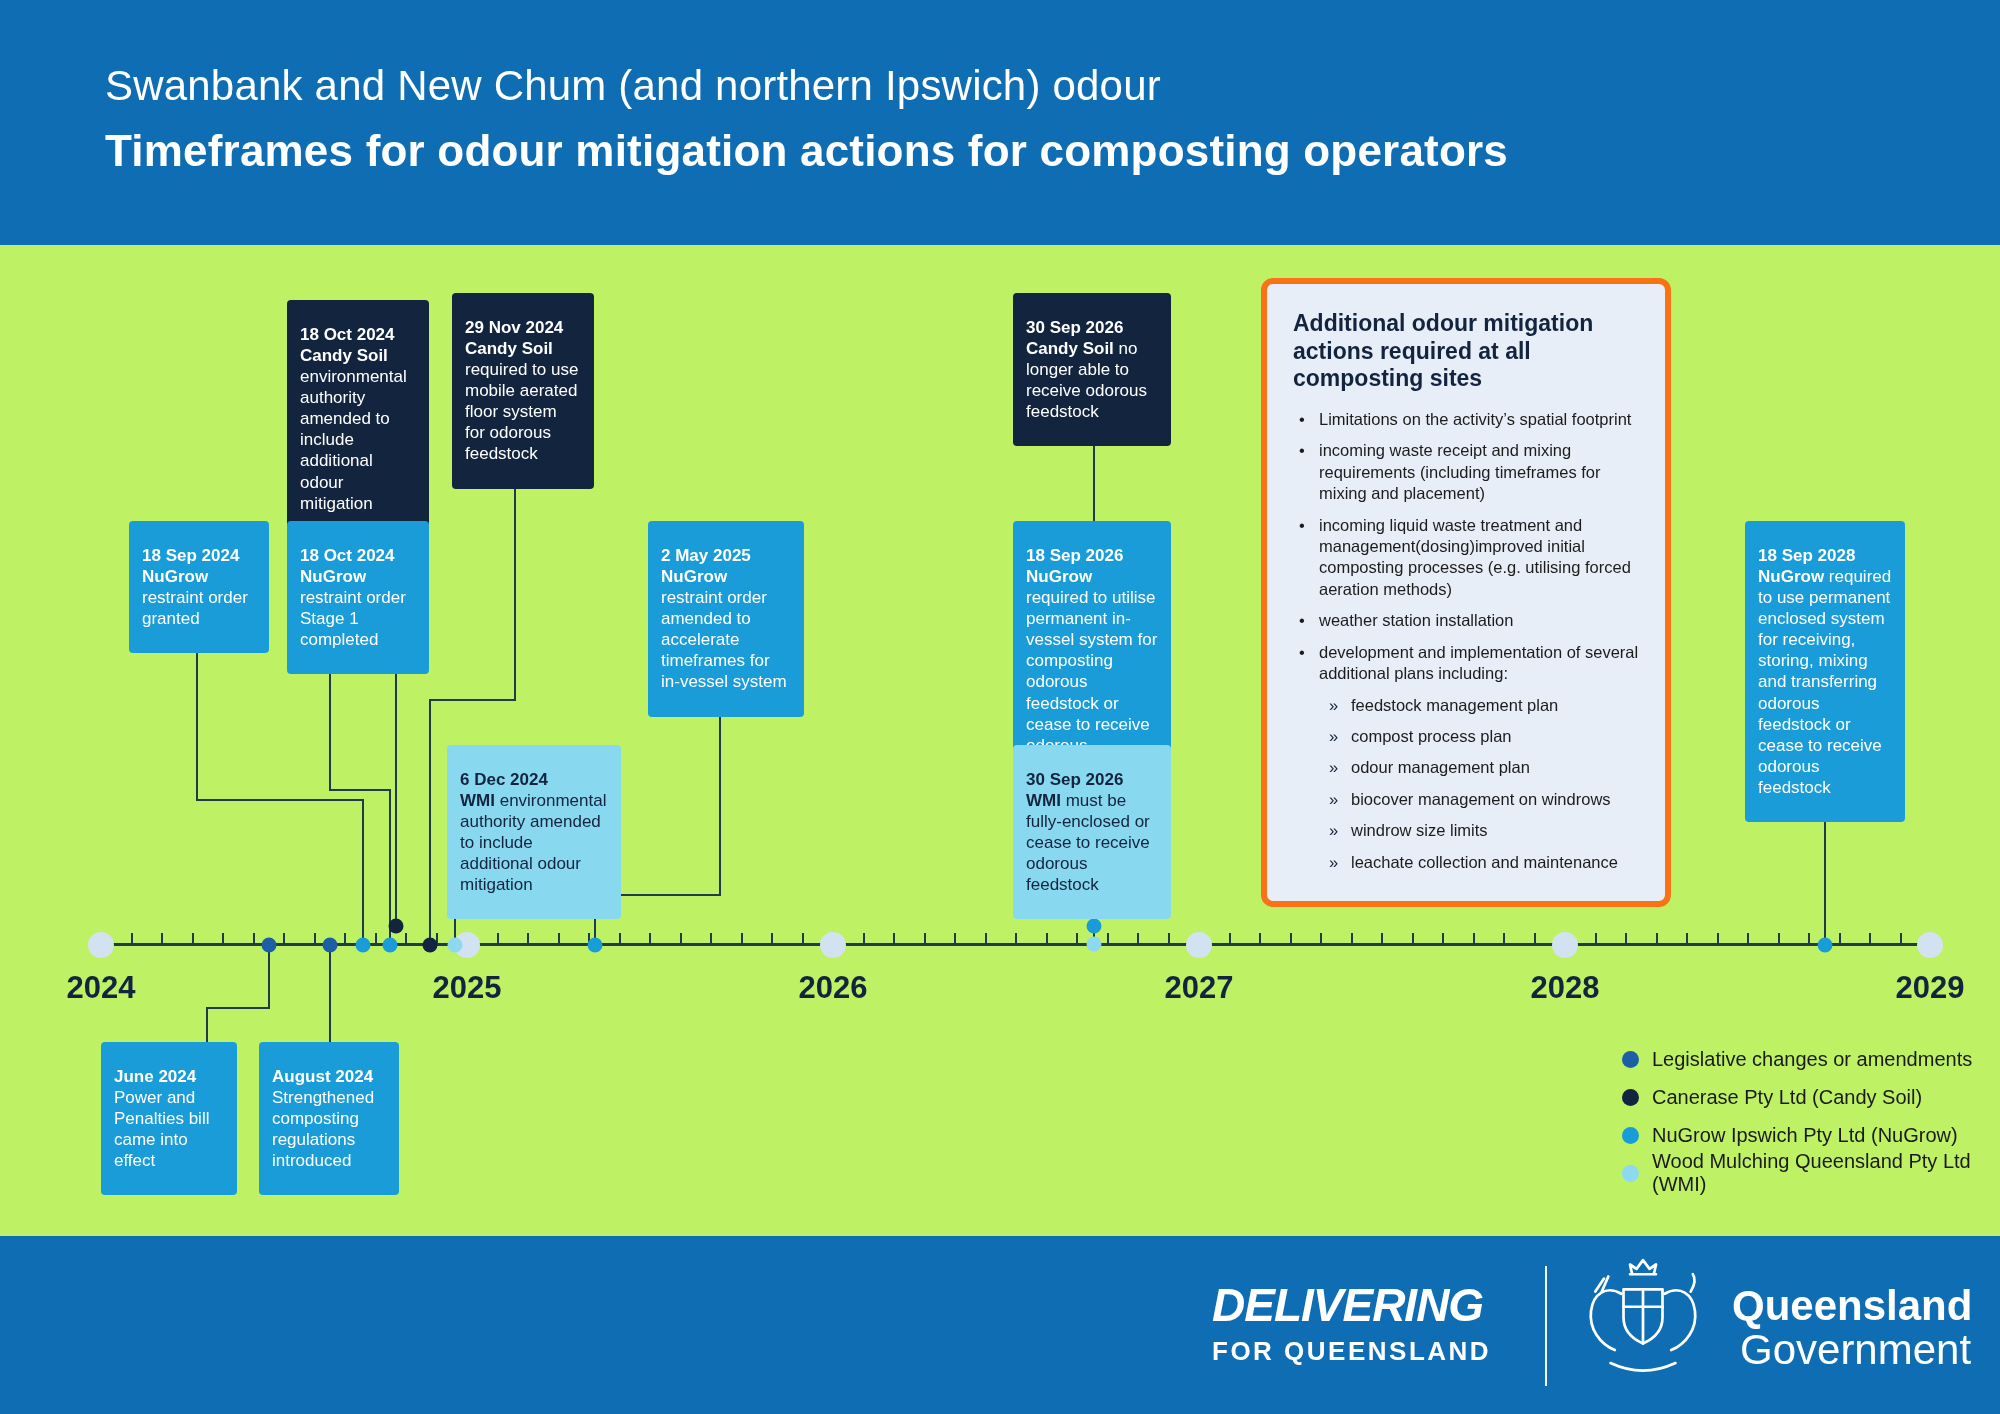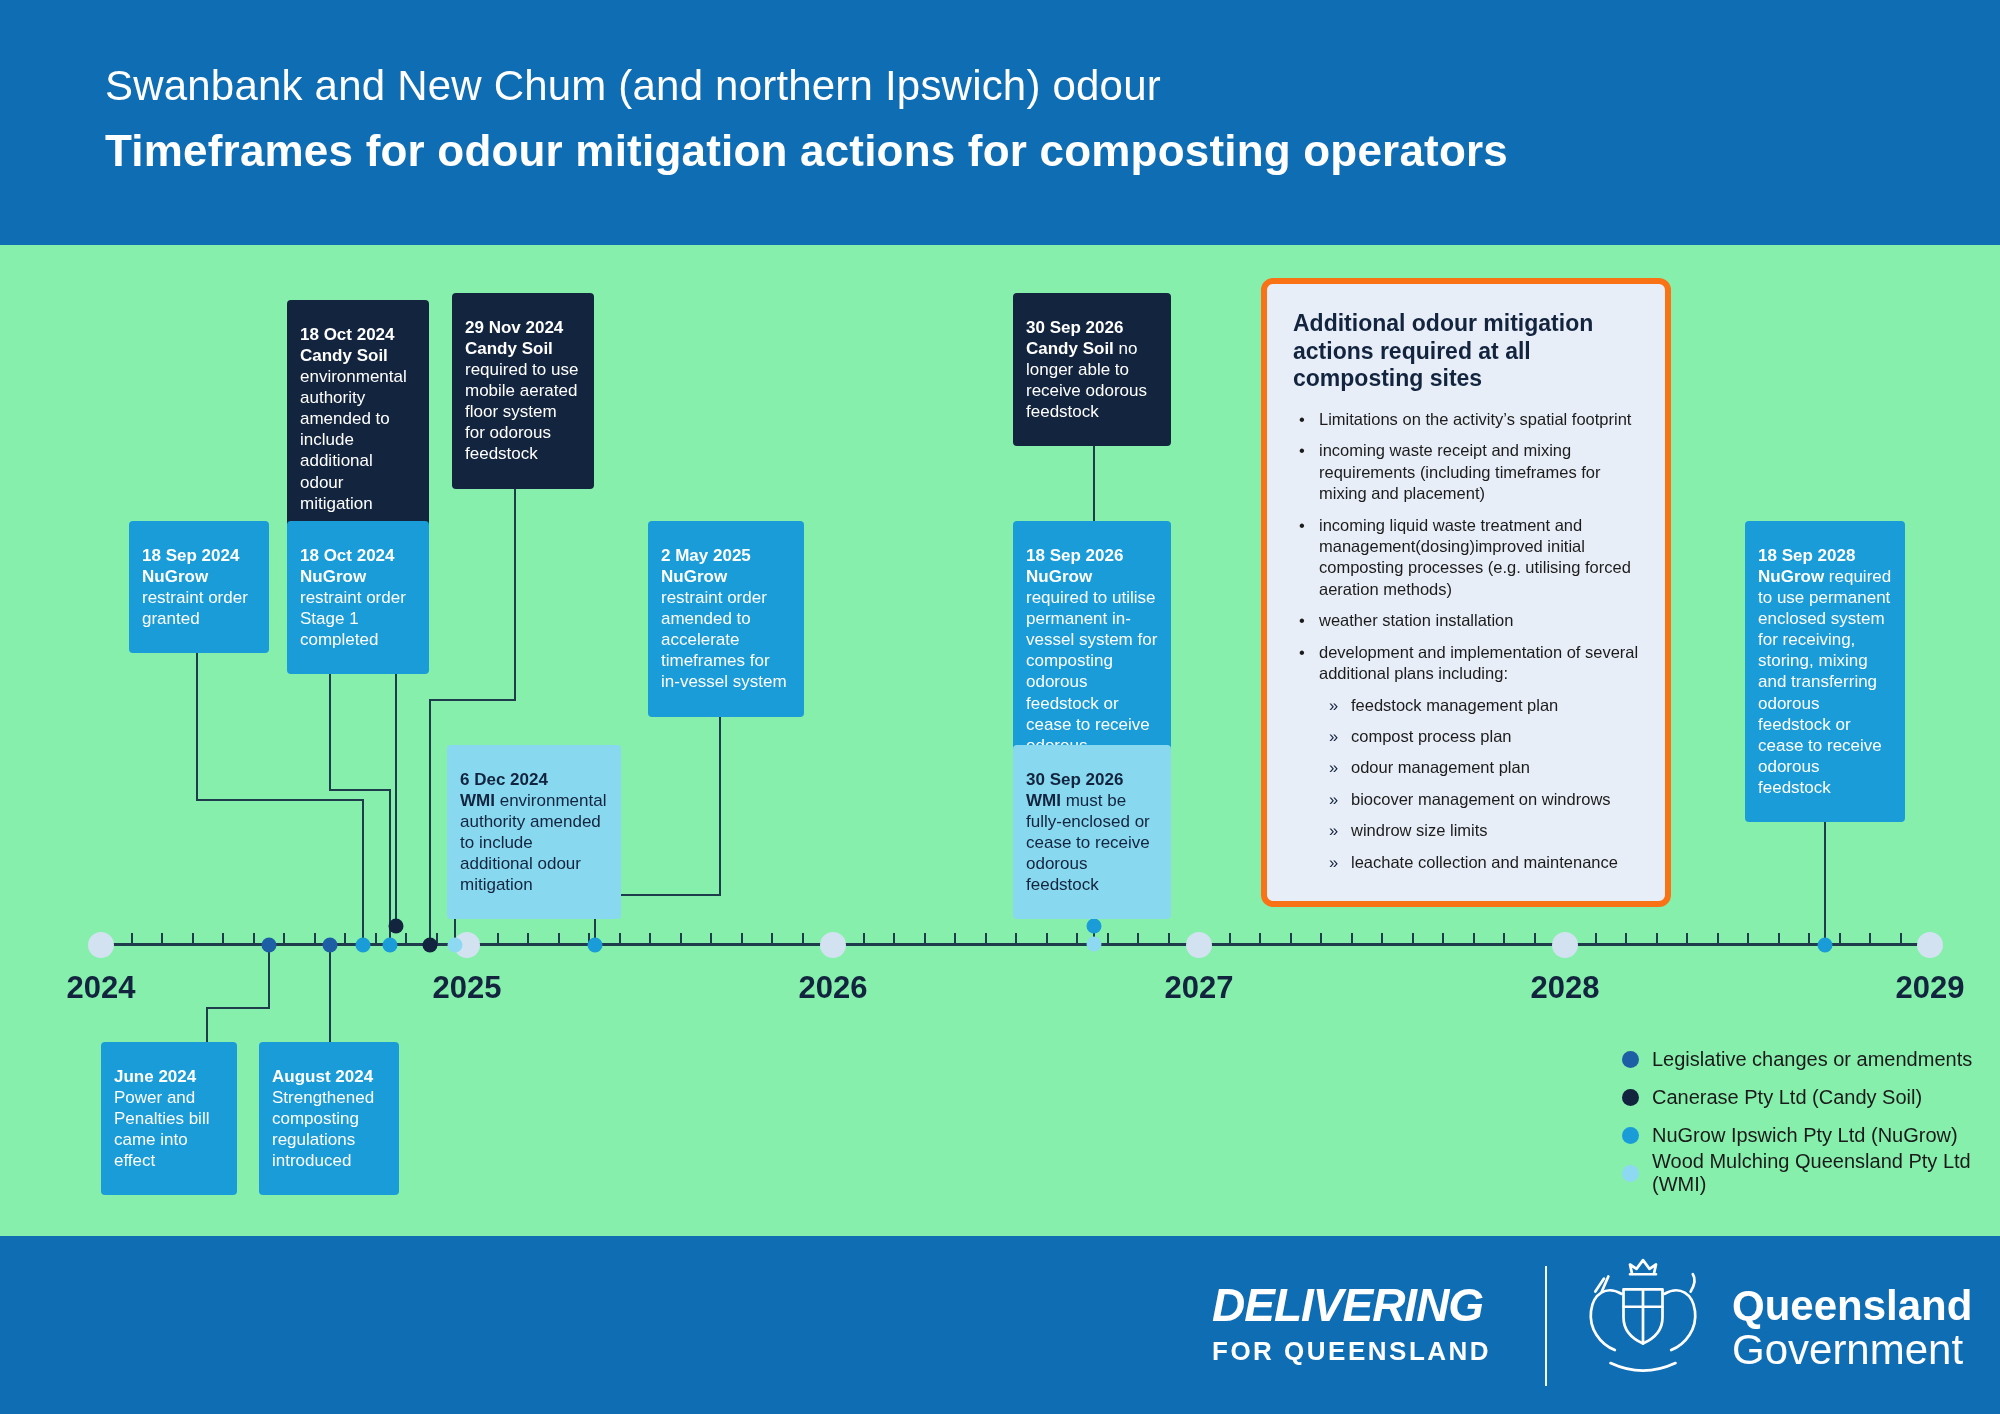--- a/index.html
+++ b/index.html
@@ -1,17 +1,17 @@
 <!DOCTYPE html>
 <html><head>
 <meta charset="utf-8">
 <style>
   html,body{margin:0;padding:0;background:#fff;}
   #stage{
-    position:relative;width:2000px;height:1414px;background:#86efac;
+    position:relative;width:2000px;height:1414px;background:#bef264;
     font-family:"Liberation Sans",sans-serif;overflow:hidden;color:#13243e;
   }
   
   .band{position:absolute;left:0;width:2000px;background:#0f6db4;}
   #header{top:0;height:245px;}
   #footer{top:1236px;height:178px;}
   .kicker{position:absolute;left:105px;top:62px;font-size:42px;font-weight:400;color:#ffffff;letter-spacing:.2px;}
   .title{position:absolute;left:105px;top:126px;font-size:44px;font-weight:700;color:#ffffff;letter-spacing:.2px;}
   
   .ticks{position:absolute;left:100px;top:933px;width:1832px;height:11px;
@@ -44,21 +44,21 @@
   .ldot{width:17px;height:17px;border-radius:50%;margin-right:13px;flex:0 0 17px;}
   .ltext{font-size:20px;color:#1a1a1a;}
   
   .delv{position:absolute;left:1212px;top:42px;width:300px;color:#fff;}
   .delv .l1{font-size:46px;font-weight:900;font-style:italic;letter-spacing:-1px;}
   .delv .l2{font-size:26px;font-weight:700;letter-spacing:2.5px;margin-top:4px;}
   .fdiv{position:absolute;left:1545px;top:30px;width:2px;height:120px;background:rgba(255,255,255,.95);}
   .crest{position:absolute;left:1578px;top:12px;}
   .qg{position:absolute;left:1732px;top:48px;color:#fff;line-height:1.05;}
   .qg .q1{font-size:42px;font-weight:700;}
-  .qg .q2{font-size:42px;font-weight:400;}
+  .qg .q2{font-size:42px;font-weight:400;margin-left:8px;}
 </style>
 </head>
 <body>
 
 <div id="stage">
 
   <div id="header" class="band">
     <div class="kicker">Swanbank and New Chum (and northern Ipswich) odour</div>
     <div class="title">Timeframes for odour mitigation actions for composting operators</div>
   </div>

